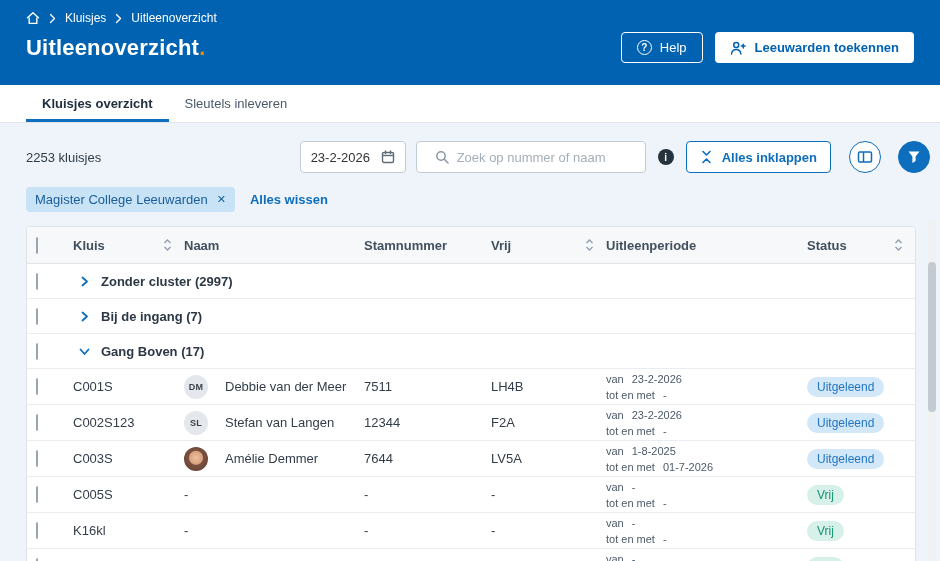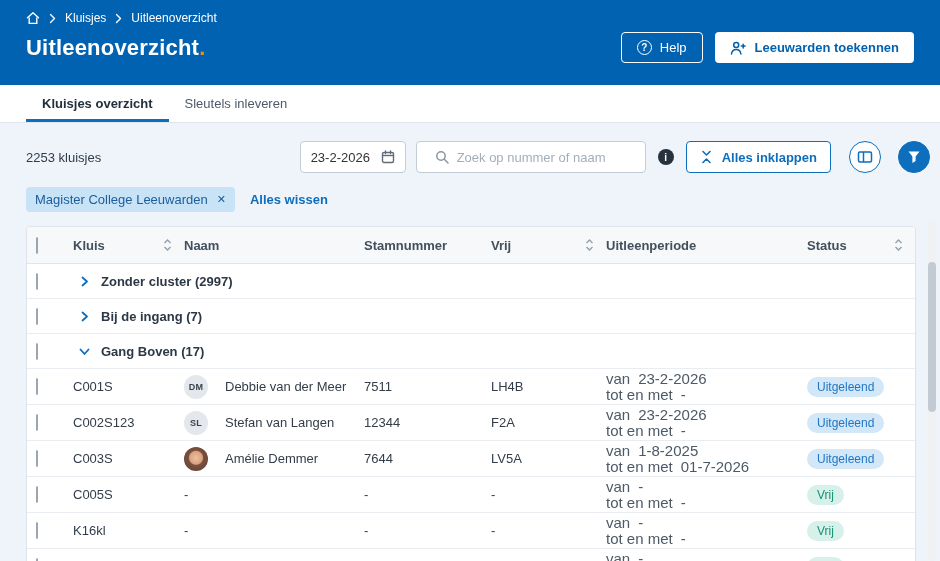--- a/index.html
+++ b/index.html
@@ -68,21 +68,21 @@
   .group-row { min-height: 35px; }
   .group-content { grid-column: 2 / -1; display: flex; align-items: center; gap: 10px;
     font-weight: 700; font-size: 13px; color: #2c3845; padding-left: 5px; cursor: pointer; }
   .chev { display: inline-flex; align-items: center; }
   .cell { font-size: 13px; color: #333d49; padding-right: 10px; }
   .naam-cell { display: flex; align-items: center; gap: 17px; }
   .avatar { width: 24px; height: 24px; border-radius: 50%; background: #e4e7eb; color: #3a444f;
     font-size: 9px; font-weight: 700; display: inline-flex; align-items: center; justify-content: center;
     letter-spacing: .2px; flex: none; }
   .avatar.photo { background: radial-gradient(circle at 50% 45%, #edbf9f 0%, #d9a27f 36%, #7a5140 42%, #5d3c30 100%); }
-  .period-line { display: flex; gap: 8px; font-size: 15px; color: #4c5a68; line-height: 16px; }
+  .period-line { display: flex; gap: 8px; font-size: 11px; color: #4c5a68; line-height: 16px; }
   .badge { font-size: 12px; padding: 3px 10px; border-radius: 10px; display: inline-block; }
   
   .scrollbar { position: absolute; right: 4px; top: 220px; bottom: 0; width: 8px; background: #eff1f3; border-radius: 4px; }
   .scroll-thumb { position: absolute; top: 42px; left: 0; width: 8px; height: 150px; background: #c4cad1; border-radius: 4px; cursor: pointer; }
 </style>
 </head>
 <body>
 
 <header class="topbar">
   <nav class="breadcrumb">

